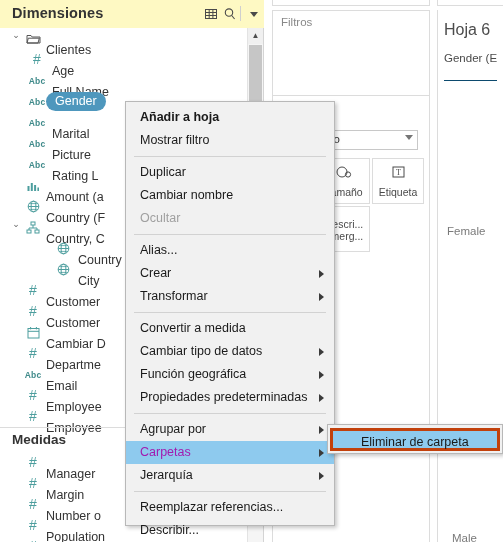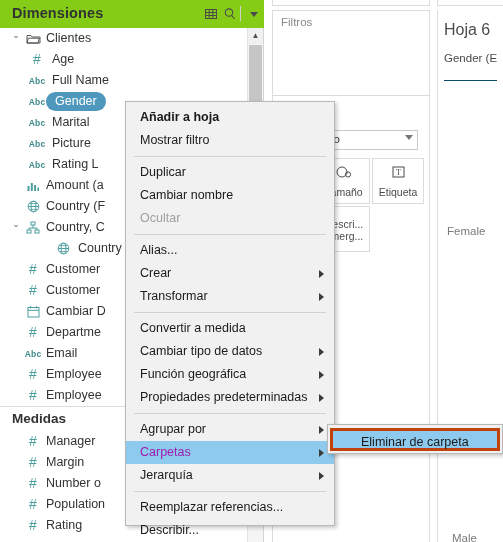--- a/index.html
+++ b/index.html
@@ -21,21 +21,21 @@
     position: absolute;
     left: 0; top: 0;
     width: 264px; height: 542px;
     background: #ffffff;
     border-right: 1px solid #d4d4d4;
     box-sizing: border-box;
   }
   #pane-header {
     position: absolute;
     left: 0; top: 0; width: 264px; height: 28px;
-    background: #84cc16;
+    background: #fef9c3;
     box-sizing: border-box;
   }
   #pane-title {
     position: absolute;
     left: 12px; top: 5px;
     font-size: 14.5px;
     font-weight: bold;
     color: #333333;
     letter-spacing: .1px;
   }
@@ -94,21 +94,21 @@
     color: #3f8a8a;
     letter-spacing: .2px;
   }
   .hash {
     font-size: 14px;
     color: #4d9e9e;
     font-family: "Liberation Sans", sans-serif;
   }
   .flabel {
     position: absolute;
-    top: 0;
+    top: 12px;
     line-height: 21px;
     color: #333333;
     font-size: 12.5px;
     text-align: center;
   }
   
   .lv0 .ficon { left: 22px; }  .lv0 .flabel { left: 46px; }
   .lv1 .ficon { left: 26px; }  .lv1 .flabel { left: 52px; }
   .lv2 .ficon { left: 52px; }  .lv2 .flabel { left: 78px; }
   .folder-row .flabel { left: 46px; font-size: 12.5px; }
@@ -451,20 +451,30 @@
         </div>
         <div class="field-row lv2">
           <span class="ficon"><svg width="13" height="13" viewBox="0 0 13 13">
               <circle cx="6.5" cy="6.5" r="5.3" fill="none" stroke="#4d9e9e" stroke-width="1"></circle>
               <ellipse cx="6.5" cy="6.5" rx="2.4" ry="5.3" fill="none" stroke="#4d9e9e" stroke-width="1"></ellipse>
               <line x1="1.2" y1="6.5" x2="11.8" y2="6.5" stroke="#4d9e9e" stroke-width="1"></line>
               <line x1="2.2" y1="3.6" x2="10.8" y2="3.6" stroke="#4d9e9e" stroke-width=".8"></line>
               <line x1="2.2" y1="9.4" x2="10.8" y2="9.4" stroke="#4d9e9e" stroke-width=".8"></line>
             </svg></span>
           <span class="flabel">Country</span>
+        </div>
+        <div class="field-row lv2">
+          <span class="ficon"><svg width="13" height="13" viewBox="0 0 13 13">
+              <circle cx="6.5" cy="6.5" r="5.3" fill="none" stroke="#4d9e9e" stroke-width="1"></circle>
+              <ellipse cx="6.5" cy="6.5" rx="2.4" ry="5.3" fill="none" stroke="#4d9e9e" stroke-width="1"></ellipse>
+              <line x1="1.2" y1="6.5" x2="11.8" y2="6.5" stroke="#4d9e9e" stroke-width="1"></line>
+              <line x1="2.2" y1="3.6" x2="10.8" y2="3.6" stroke="#4d9e9e" stroke-width=".8"></line>
+              <line x1="2.2" y1="9.4" x2="10.8" y2="9.4" stroke="#4d9e9e" stroke-width=".8"></line>
+            </svg></span>
+          <span class="flabel">City</span>
         </div>
         <div class="field-row lv0">
           <span class="ficon"><span class="hash">#</span></span>
           <span class="flabel">Customer</span>
         </div>
         <div class="field-row lv0">
           <span class="ficon"><span class="hash">#</span></span>
           <span class="flabel">Customer</span>
         </div>
         <div class="field-row lv0">

